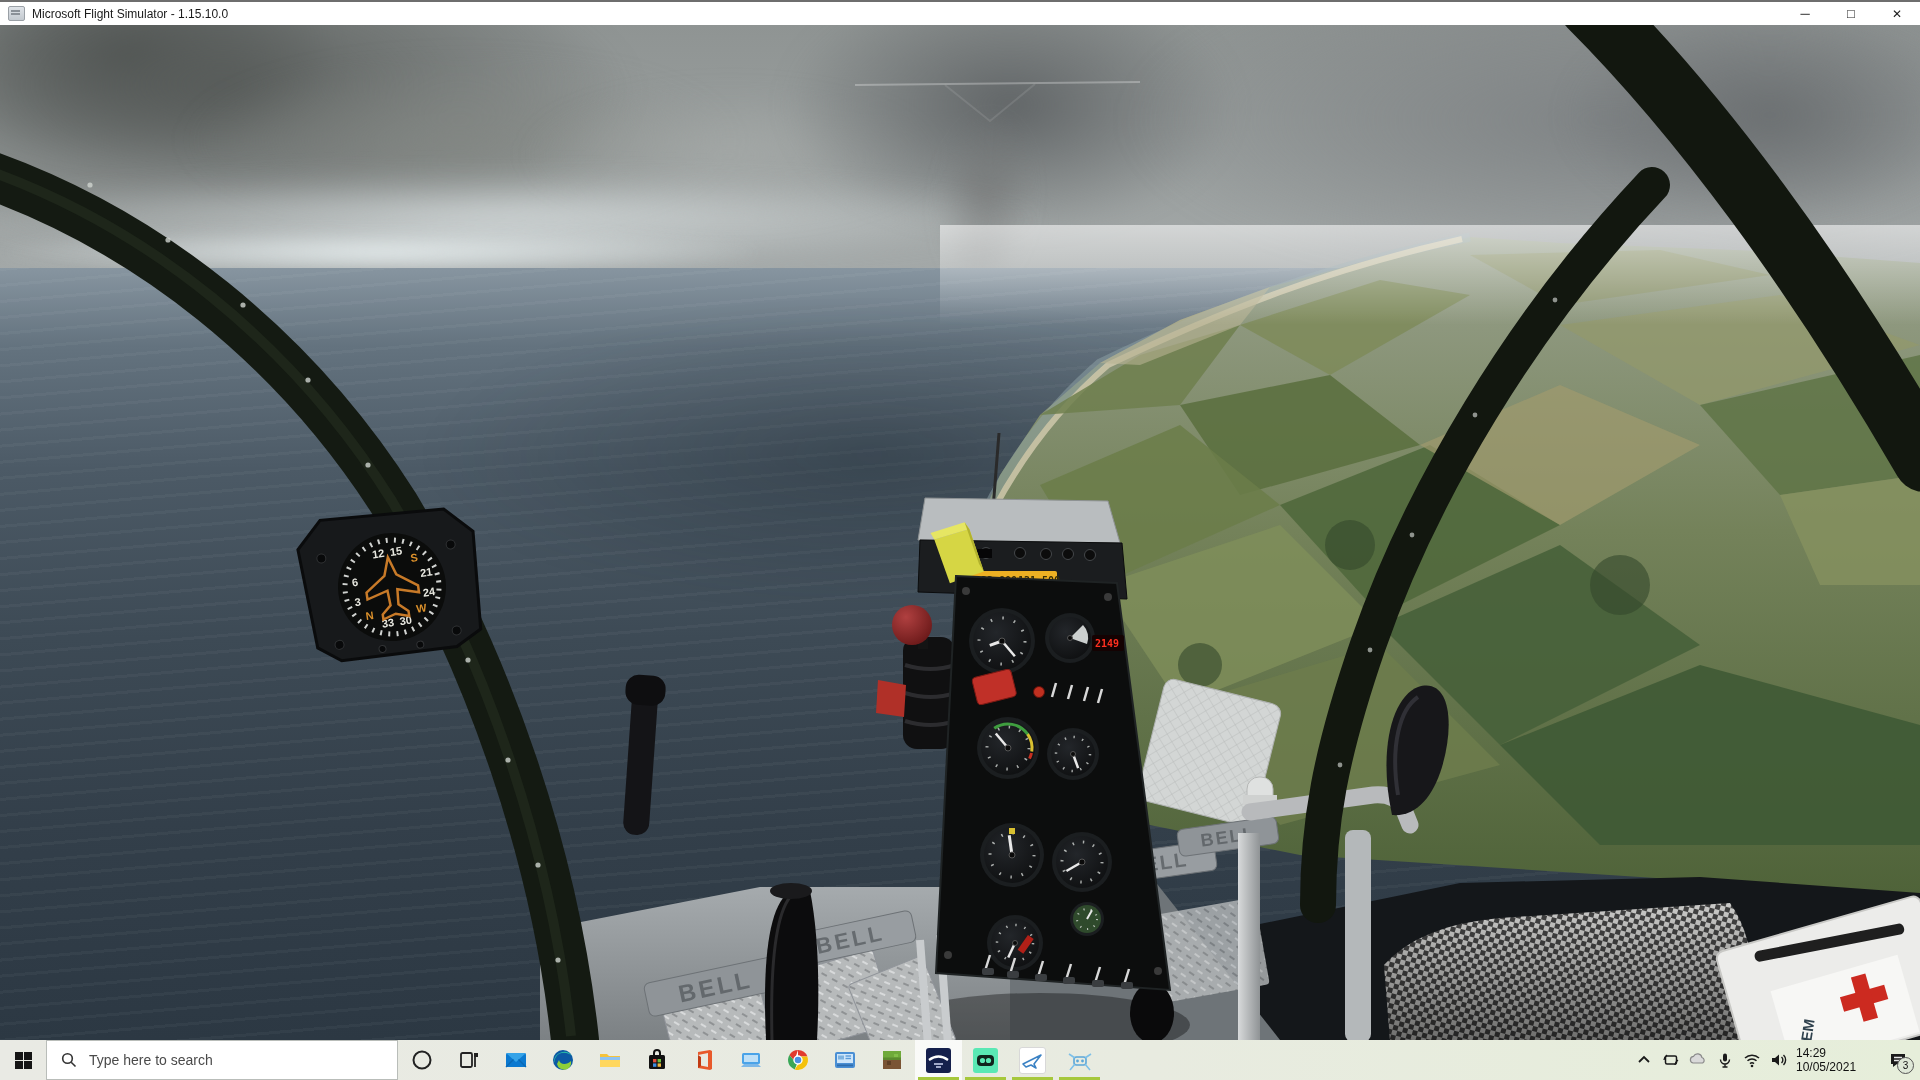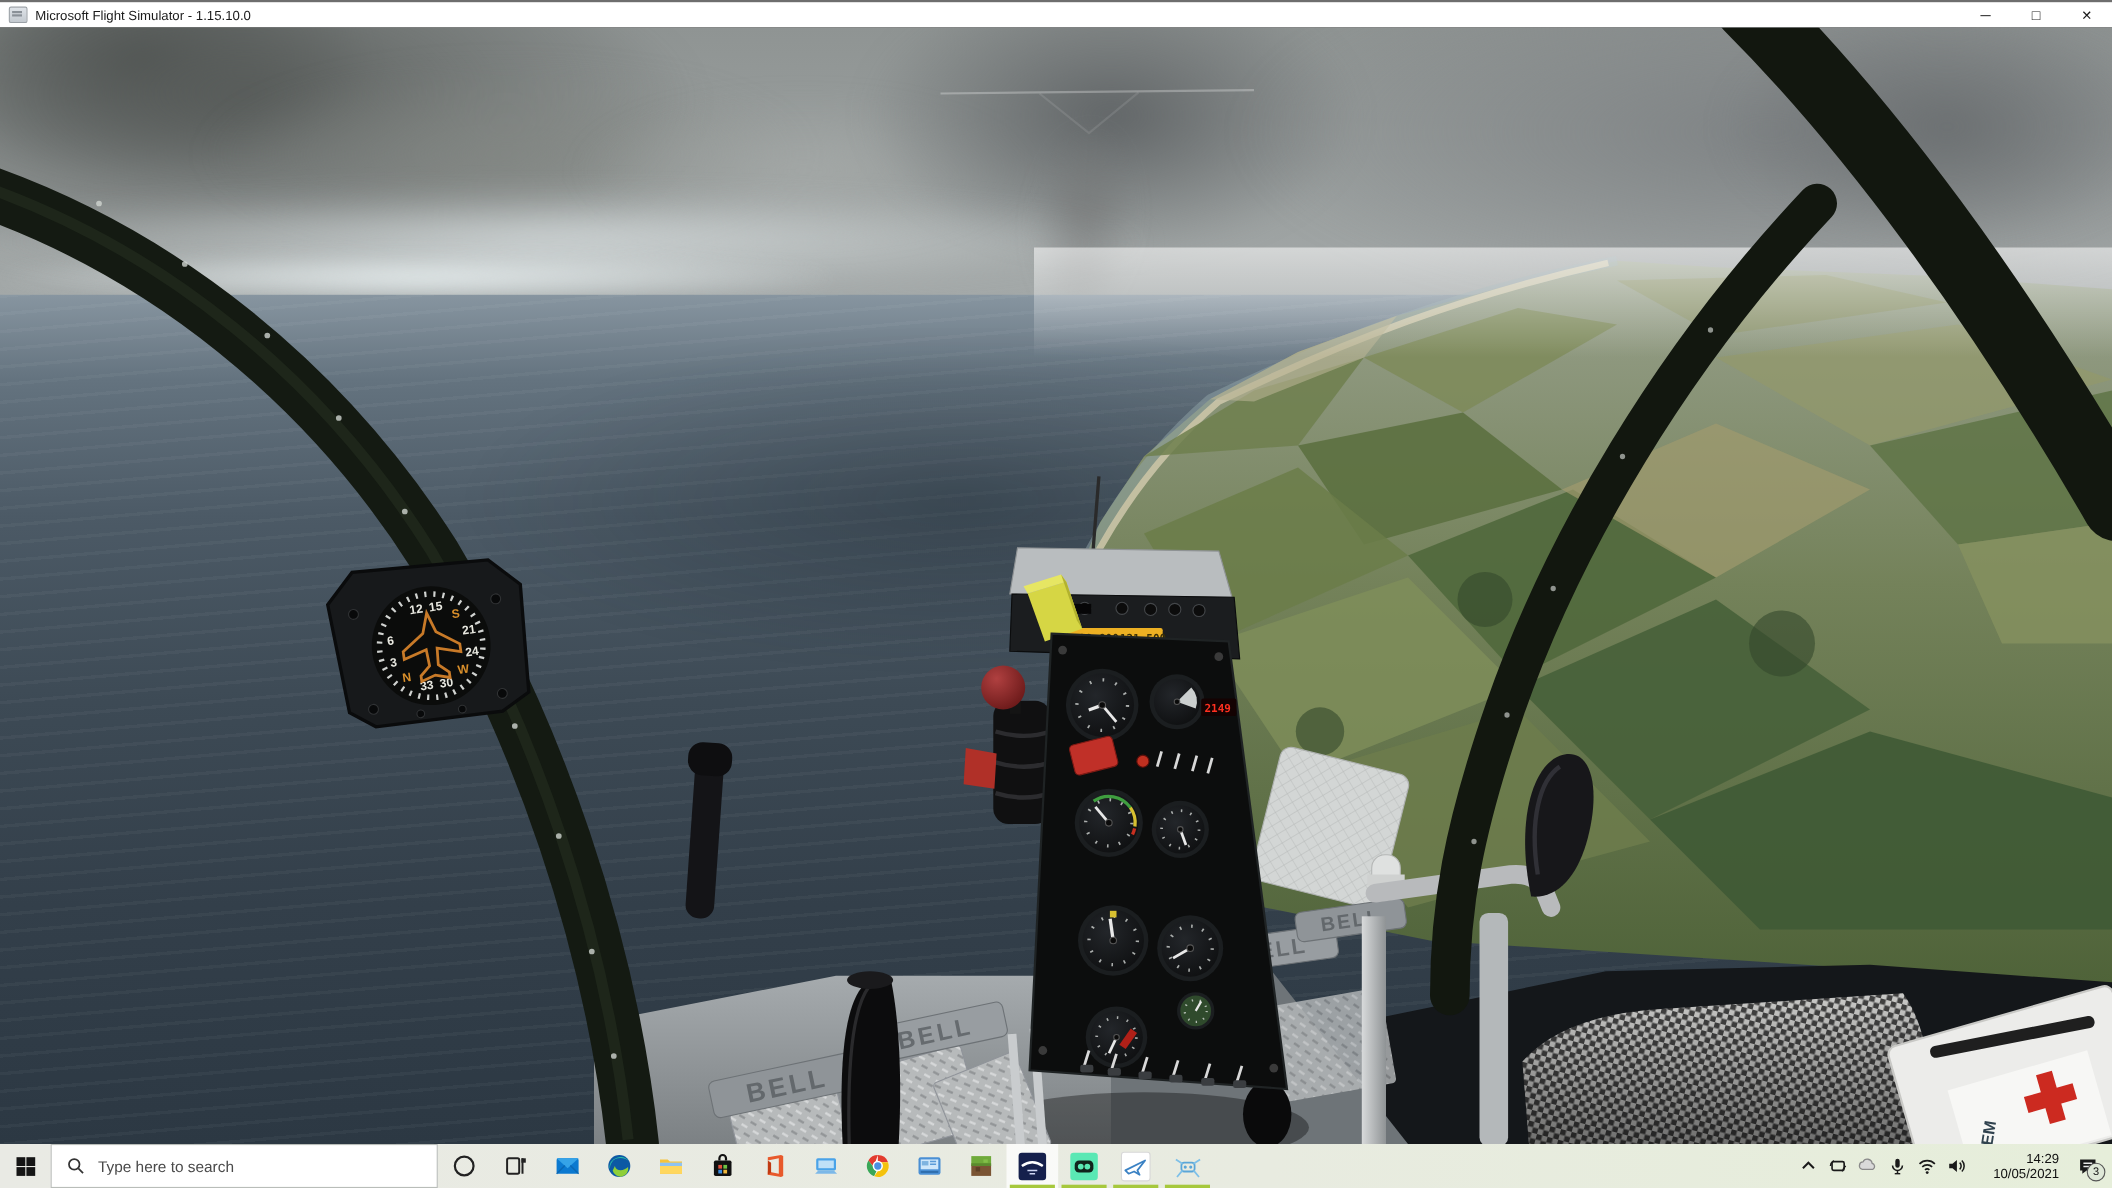--- a/index.html
+++ b/index.html
@@ -31,21 +31,21 @@
   #searchbox{width:352px;height:40px;background:#ffffff;border:1px solid #b9bdb9;box-sizing:border-box;display:flex;align-items:center;}
   #searchbox svg{margin:0 10px 0 14px;}
   #searchbox input{border:none;outline:none;font-size:14px;color:#3a3a3a;font-family:"Liberation Sans",sans-serif;width:260px;background:transparent;}
   #searchbox input::placeholder{color:#4a4a4a;opacity:1;}
   .tbicon{width:47px;height:40px;display:flex;align-items:center;justify-content:center;position:relative;}
   .tbicon.active{background:rgba(255,255,255,.75);}
   .tbicon .runbar{position:absolute;left:3px;right:3px;bottom:0;height:3.5px;background:#a6c83c;}
   .tile{width:25px;height:25px;border-radius:3px;position:relative;overflow:hidden;}
   #traywrap{margin-left:auto;display:flex;align-items:center;height:40px;}
   .trayico{width:27px;height:40px;display:flex;align-items:center;justify-content:center;}
-  #clock{width:76px;text-align:right;font-size:12px;color:#111;line-height:14px;padding:0 4px;}
+  #clock{width:76px;text-align:left;font-size:12px;color:#111;line-height:14px;padding:0 4px;}
   #notif{width:44px;height:40px;display:flex;align-items:center;justify-content:center;position:relative;}
   #notifbadge{position:absolute;right:6px;bottom:6px;width:15px;height:15px;border-radius:50%;background:#dfe8d8;border:1px solid #555;font-size:10px;display:flex;align-items:center;justify-content:center;color:#111;}
 </style>
 </head>
 <body>
 
 <div id="root">
 
   <div id="titlebar">
     <div class="app-ico"></div>

